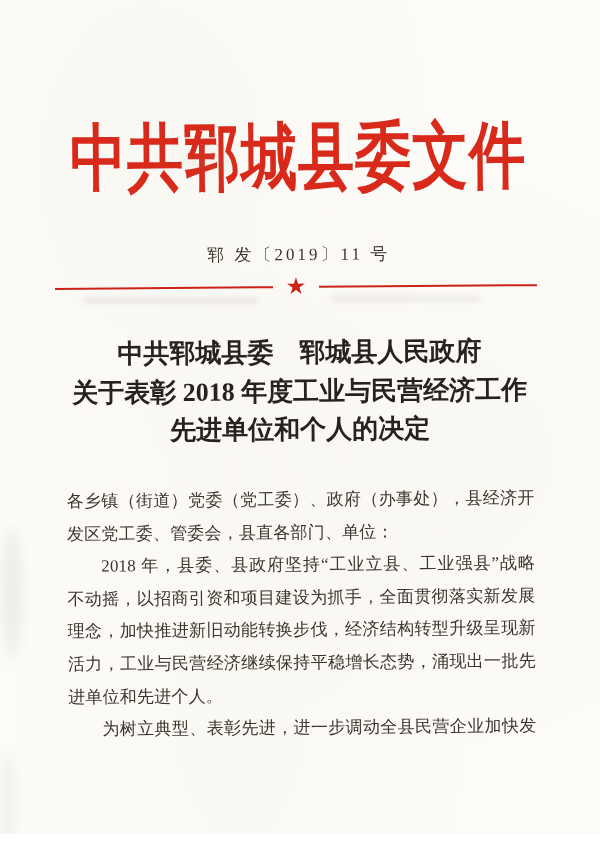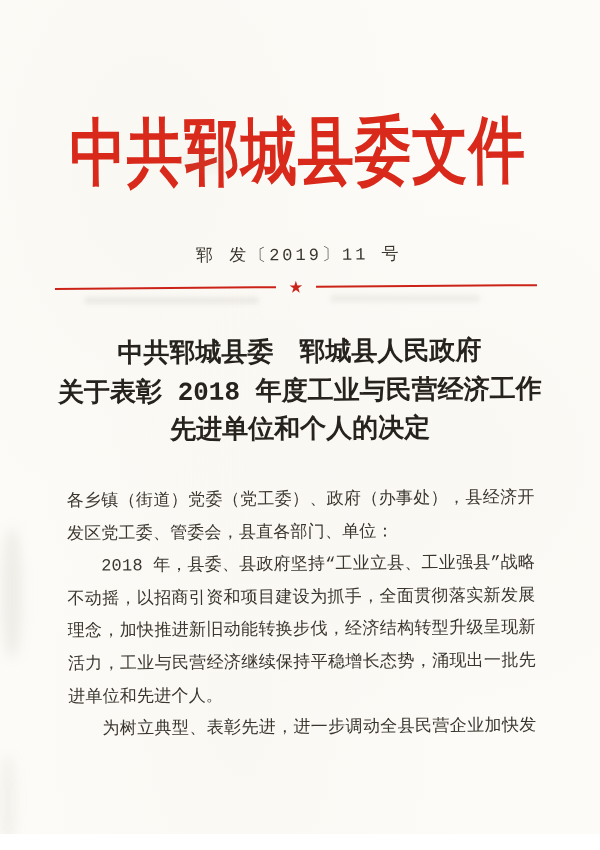--- a/index.html
+++ b/index.html
@@ -5,21 +5,21 @@
   html, body {
     margin: 0;
     padding: 0;
     background: #ffffff;
   }
   .page {
     position: relative;
     width: 600px;
     height: 834px;
     overflow: hidden;
-    font-family: Liberation Mono, monospace;
+    font-family: Liberation Serif, serif;
     background:
       radial-gradient(ellipse at 25% 20%, rgba(205,195,175,0.06), transparent 45%),
       radial-gradient(ellipse at 75% 55%, rgba(200,190,170,0.05), transparent 45%),
       radial-gradient(ellipse at 40% 85%, rgba(205,195,175,0.05), transparent 45%),
       #fcfbf7;
   }
   .scan-tilt {
     position: absolute;
     left: 0; top: 0; right: 0; bottom: 0;
     transform: rotate(-0.45deg);

